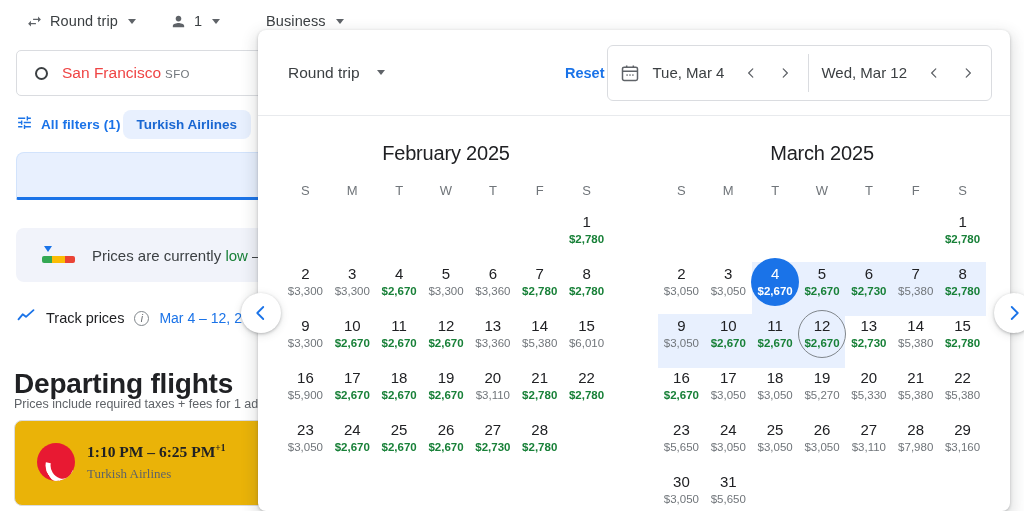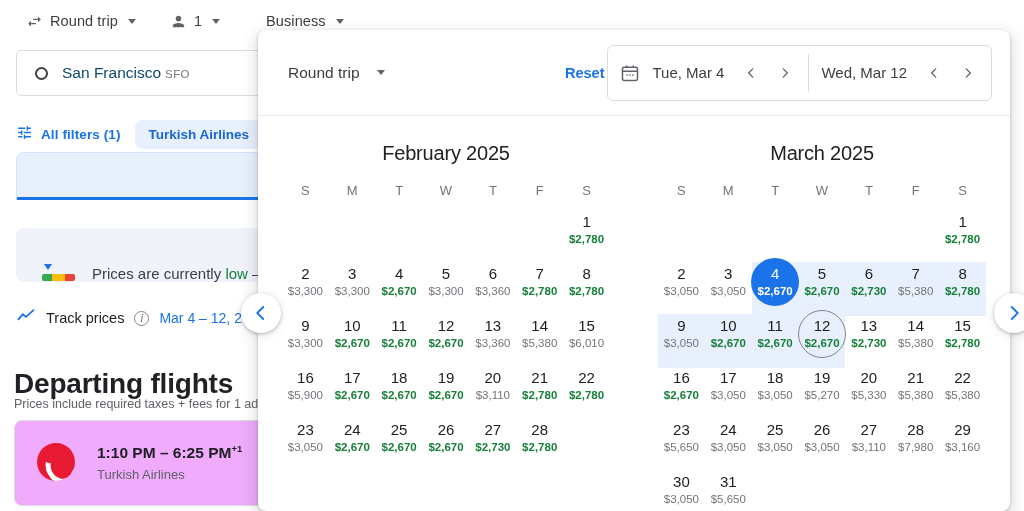--- a/index.html
+++ b/index.html
@@ -31,45 +31,45 @@
   .icon-swap svg, .icon-person svg { display:block; }
 
   
   .origin-box {
     position:absolute; left:16px; top:50px; width:420px; height:46px;
     border:1px solid #dadce0; border-radius:5px; background:#fff;
     display:flex; align-items:center; padding-left:18px; gap:14px;
   }
   .origin-dot { width:13px;height:13px;border-radius:50%;
     border:2.4px solid #3c4043; flex:none; }
-  .origin-text { font-size:15.5px; color:#0c4a6e; }
+  .origin-text { font-size:15.5px; color:#ef4444; }
   .origin-code { font-size:11.5px; color:#70757a; letter-spacing:.4px; margin-left:4px; }
 
   
-  .chips { position:absolute; left:16px; top:120px; height:28px;
-    display:flex; align-items:center; gap:14px; }
+  .chips { position:absolute; left:16px; top:110px; height:28px;
+    display:flex; align-items:center; gap:2px; }
   .chip-allf { display:flex; align-items:center; gap:8px; cursor:pointer; }
   .chip-allf-label { font-size:13.5px; color:#1a73e8; font-weight:bold; letter-spacing:.1px;}
   .chip-airline { background:#e8f0fe; color:#1967d2; font-size:13.5px;
     font-weight:bold; border-radius:8px; padding:7px 14px; white-space:nowrap; }
 
   
   .best-card {
     position:absolute; left:16px; top:152px; width:430px; height:48px;
     background:#e8f0fe; border:1px solid #d2e3fc; border-bottom:3px solid #1a73e8;
     border-radius:8px 8px 2px 2px;
     display:flex; align-items:center; justify-content:flex-end; padding-right:18px;
   }
   .best-card-text { font-size:14px; color:#1967d2; font-weight:bold; }
 
   
   .insight {
     position:absolute; left:16px; top:228px; width:430px; height:54px;
     background:#f1f3fa; border-radius:8px;
-    display:flex; align-items:flex-end; padding-left:26px; gap:16px;
+    display:flex; align-items:center; padding-left:26px; gap:16px;
   }
   .gauge { position:relative; width:34px; height:18px; flex:none; }
   .gauge .seg { position:absolute; bottom:1px; height:7px; }
   .gauge .g1 { left:0;  width:10px; background:#34a853; border-radius:2px 0 0 2px;}
   .gauge .g2 { left:10px;width:13px; background:#fbbc04; }
   .gauge .g3 { left:23px;width:10px; background:#ea4335; border-radius:0 2px 2px 0;}
   .gauge .ptr { position:absolute; left:2px; top:0; width:0;height:0;
     border-left:4.5px solid transparent;border-right:4.5px solid transparent;
     border-top:6px solid #1a73e8; }
   .insight-text { font-size:15px; color:#3c4043; white-space:nowrap; }
@@ -83,22 +83,22 @@
     color:#5f6368; font-size:10px; line-height:13px; text-align:center; font-style:italic;}
   .track-date { font-size:14px; color:#1a73e8; white-space:nowrap; }
 
   
   .dep-h { position:absolute; left:14px; top:368px; font-size:28px;
     color:#202124; font-weight:bold; letter-spacing:-.2px; }
   .dep-sub { position:absolute; left:14px; top:397px; font-size:12.5px;
     color:#5f6368; white-space:nowrap; }
   .flight-card {
     position:absolute; left:14px; top:420px; width:440px; height:86px;
-    border:1px solid #dadce0; border-radius:8px; background:#f0abfc;
-    display:flex; align-items:flex-start; padding:22px 0 0 22px; gap:22px;
+    border:1px solid #dadce0; border-radius:8px; background:#eab308;
+    display:flex; align-items:flex-start; padding:22px 0 0 22px; gap:12px;font-family:Liberation Serif, serif;
   }
   .ta-logo { width:38px;height:38px;border-radius:50%;background:#e81932;
     flex:none; position:relative; overflow:hidden; }
   .ta-logo::before { content:""; position:absolute; left:9px; top:7px;
     width:21px; height:24px; border-radius:50%;
     border:5px solid #fff; border-right-color:transparent; border-top-color:transparent;
     transform:rotate(-32deg); }
   .fl-times { font-size:15.5px; color:#202124; font-weight:bold; }
   .fl-times sup { font-size:9.5px; font-weight:bold; }
   .fl-air { font-size:13px; color:#5f6368; margin-top:5px; }

